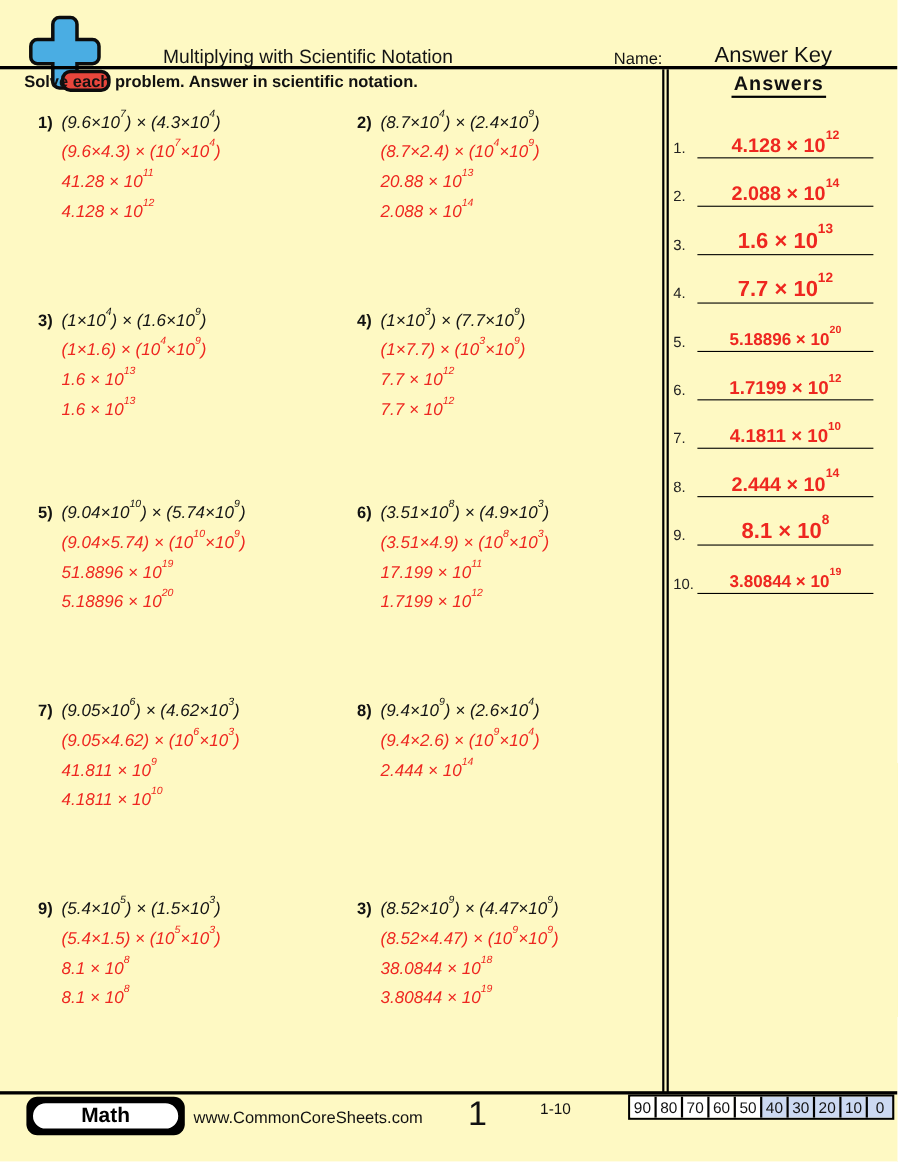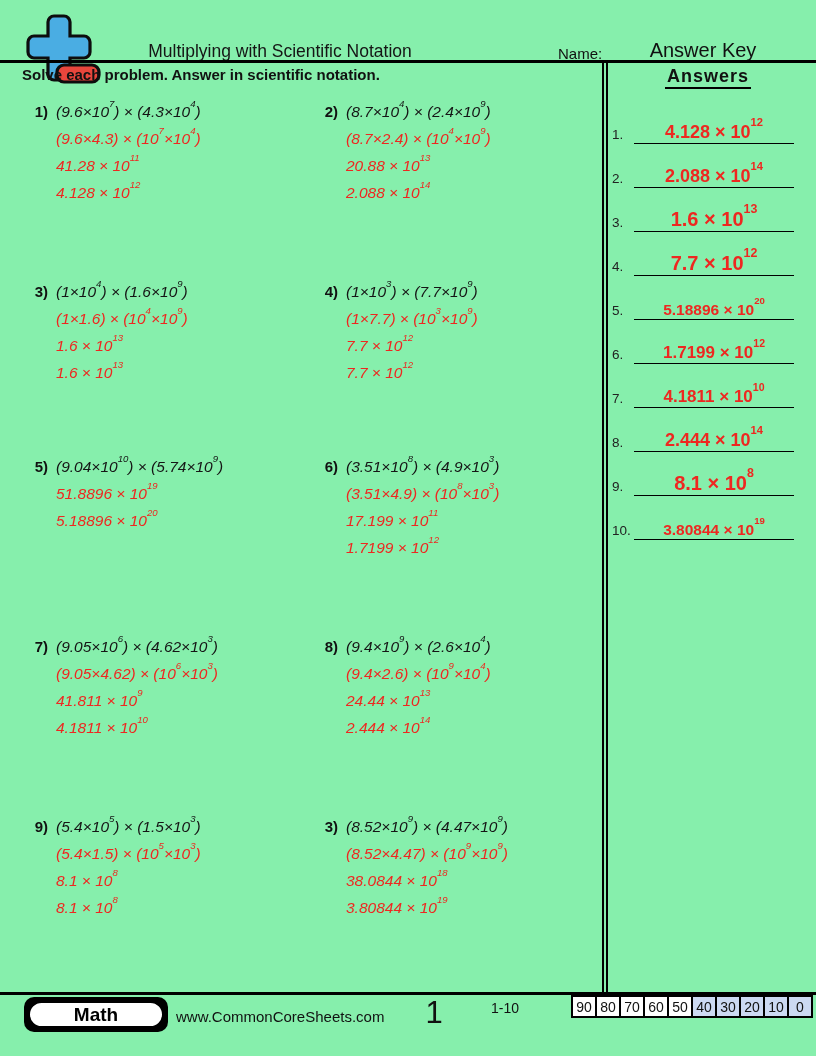--- a/index.html
+++ b/index.html
@@ -1,17 +1,17 @@
 <!DOCTYPE html>
 <html><head>
 <meta charset="utf-8">
 <style>
   html,body { margin:0; padding:0; background:#fff; }
   .page {
-    position:relative; width:816px; height:1056px; background:#86efac;
+    position:relative; width:816px; height:1056px; background:#fef9c3;
     font-family:"Liberation Sans", sans-serif; color:#111; overflow:hidden;
   }
   
   .logo { position:absolute; left:22px; top:10px; }
   .title { position:absolute; left:0; top:41px; width:560px; text-align:center; font-size:17.5px; color:#151515; }
   .name-label { position:absolute; left:558px; top:45px; font-size:15px; }
   .answer-key { position:absolute; left:608px; top:39px; width:190px; text-align:center; font-size:20px; font-weight:normal; }
   .header-rule { position:absolute; left:0; top:60px; width:816px; height:3px; background:#000; }
   .instructions { position:absolute; left:22px; top:66px; font-size:15px; font-weight:bold; }
   
@@ -147,20 +147,21 @@
           <div class="pline q">(1×10<sup>3</sup>) × (7.7×10<sup>9</sup>)</div>
           <div class="pline w" style="color:#ee2720">(1×7.7) × (10<sup>3</sup>×10<sup>9</sup>)</div>
           <div class="pline w" style="color:#ee2720">7.7 × 10<sup>12</sup></div>
           <div class="pline w" style="color:#ee2720">7.7 × 10<sup>12</sup></div>
         </div>
       </div>
       <div class="problem" style="left: 20px; top: 453px;">
         <div class="pnum">5)</div>
         <div class="pbody">
           <div class="pline q">(9.04×10<sup>10</sup>) × (5.74×10<sup>9</sup>)</div>
+          <div class="pline w" style="color:#ee2720">(9.04×5.74) × (10<sup>10</sup>×10<sup>9</sup>)</div>
           <div class="pline w" style="color:#ee2720">51.8896 × 10<sup>19</sup></div>
           <div class="pline w" style="color:#ee2720">5.18896 × 10<sup>20</sup></div>
         </div>
       </div>
       <div class="problem" style="left: 310px; top: 453px;">
         <div class="pnum">6)</div>
         <div class="pbody">
           <div class="pline q">(3.51×10<sup>8</sup>) × (4.9×10<sup>3</sup>)</div>
           <div class="pline w" style="color:#ee2720">(3.51×4.9) × (10<sup>8</sup>×10<sup>3</sup>)</div>
           <div class="pline w" style="color:#ee2720">17.199 × 10<sup>11</sup></div>
@@ -174,21 +175,20 @@
           <div class="pline w" style="color:#ee2720">(9.05×4.62) × (10<sup>6</sup>×10<sup>3</sup>)</div>
           <div class="pline w" style="color:#ee2720">41.811 × 10<sup>9</sup></div>
           <div class="pline w" style="color:#ee2720">4.1811 × 10<sup>10</sup></div>
         </div>
       </div>
       <div class="problem" style="left: 310px; top: 633px;">
         <div class="pnum">8)</div>
         <div class="pbody">
           <div class="pline q">(9.4×10<sup>9</sup>) × (2.6×10<sup>4</sup>)</div>
           <div class="pline w" style="color:#ee2720">(9.4×2.6) × (10<sup>9</sup>×10<sup>4</sup>)</div>
-          <div class="pline w" style="color:#ee2720">24.44 × 10<sup>13</sup></div>
           <div class="pline w" style="color:#ee2720">2.444 × 10<sup>14</sup></div>
         </div>
       </div>
       <div class="problem" style="left: 20px; top: 813px;">
         <div class="pnum">9)</div>
         <div class="pbody">
           <div class="pline q">(5.4×10<sup>5</sup>) × (1.5×10<sup>3</sup>)</div>
           <div class="pline w" style="color:#ee2720">(5.4×1.5) × (10<sup>5</sup>×10<sup>3</sup>)</div>
           <div class="pline w" style="color:#ee2720">8.1 × 10<sup>8</sup></div>
           <div class="pline w" style="color:#ee2720">8.1 × 10<sup>8</sup></div>

